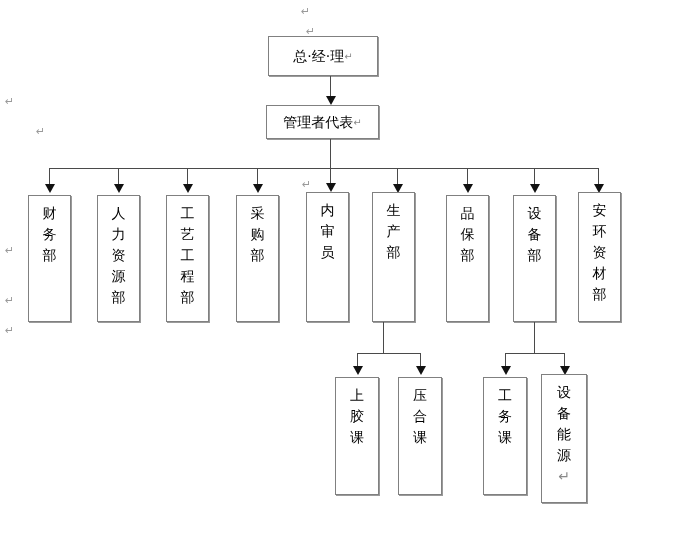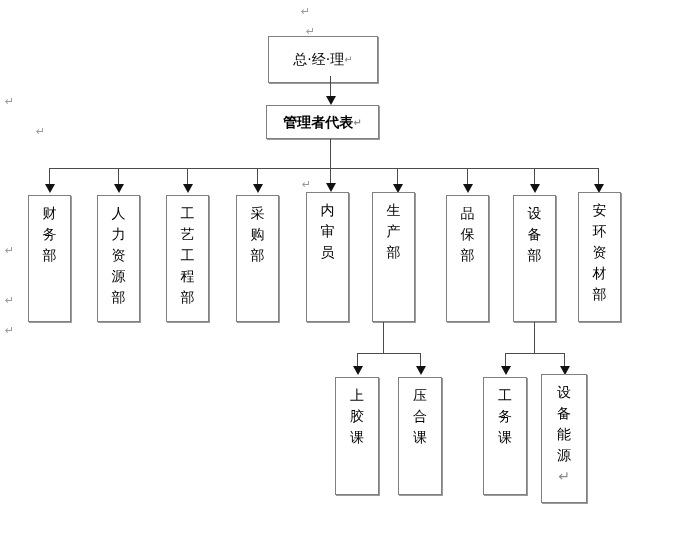--- a/index.html
+++ b/index.html
@@ -102,29 +102,29 @@
   <span class="mark" style="left:301px; top:6px;">↵</span>
   <span class="mark" style="left:306px; top:26px;">↵</span>
   <span class="mark" style="left:5px;   top:96px;">↵</span>
   <span class="mark" style="left:36px;  top:126px;">↵</span>
   <span class="mark" style="left:302px; top:179px;">↵</span>
   <span class="mark" style="left:5px;   top:245px;">↵</span>
   <span class="mark" style="left:5px;   top:295px;">↵</span>
   <span class="mark" style="left:5px;   top:325px;">↵</span>
   <div class="sqmark" style="left:614px; top:243px;"></div>
 
-  <div class="box horiz shadowed" style="left:268px; top:36px; width:110px; height:47px;">
+  <div class="box horiz shadowed" style="left:268px; top:36px; width:110px; height:40px;">
     <span>总·经·理</span>
       <span class="pil-inline">↵</span>
   </div>
 
   <div class="vline" style="left:330px; top:76px; height:23px;"></div>
   <div class="arrow" style="left:326px; top:96px;"></div>
 
-  <div class="box horiz shadowed" style="left:266px; top:105px; width:113px; height:34px;font-weight:bold;">
+  <div class="box horiz shadowed" style="left:266px; top:105px; width:113px; height:34px;">
     <span>管理者代表</span>
       <span class="pil-inline">↵</span>
   </div>
 
   <div class="vline" style="left:330px; top:139px; height:46px;"></div>
   <div class="arrow" style="left:326px; top:183px;"></div>
 
   <div class="hline" style="left:49px; top:168px; width:549px;"></div>
 
   <div class="vline" style="left:49px;  top:168px; height:18px;"></div>

